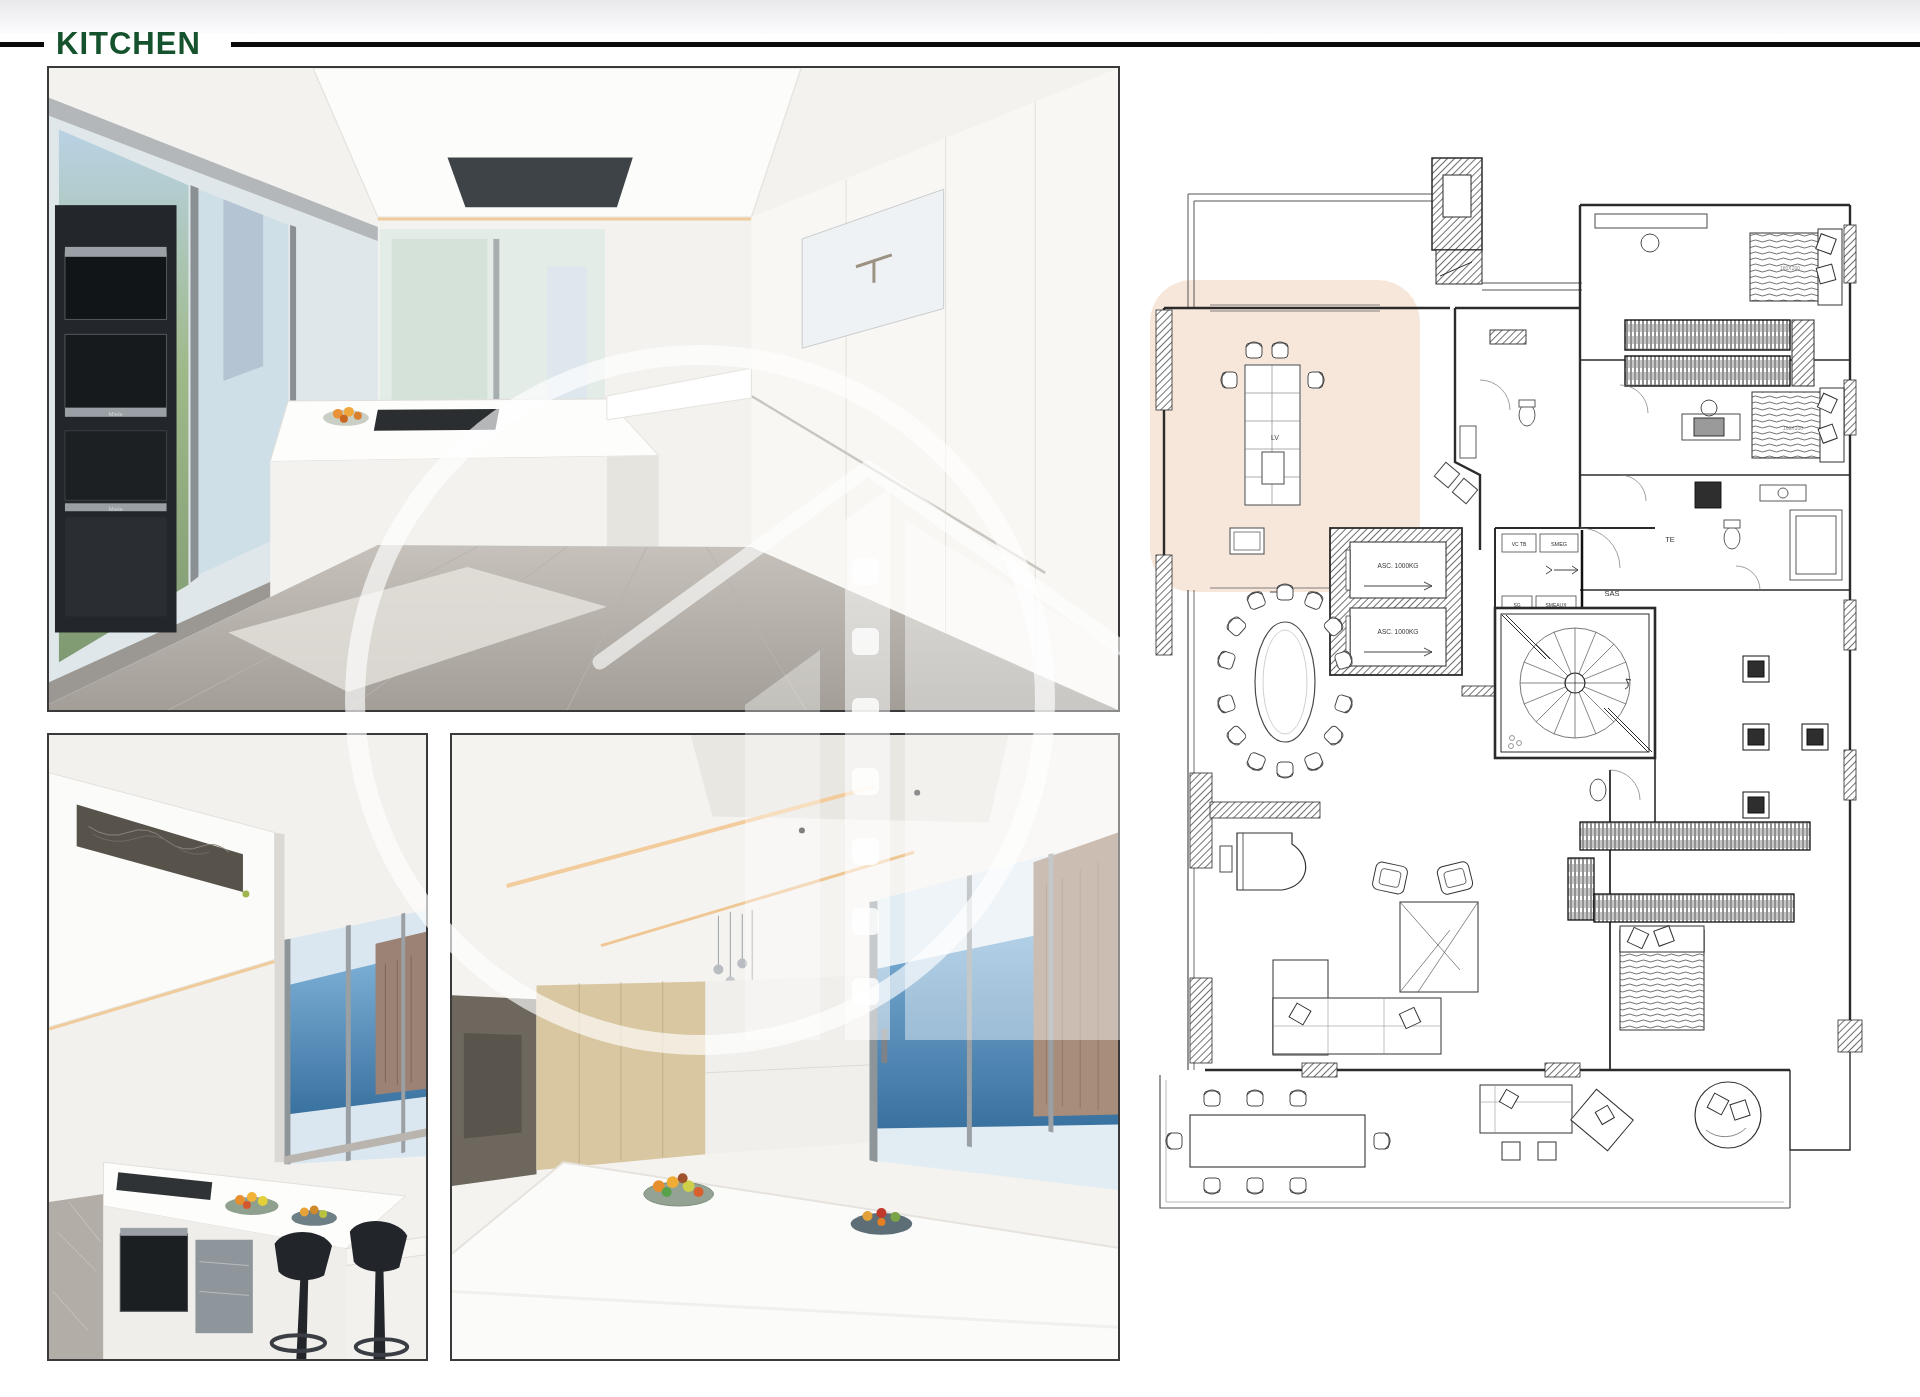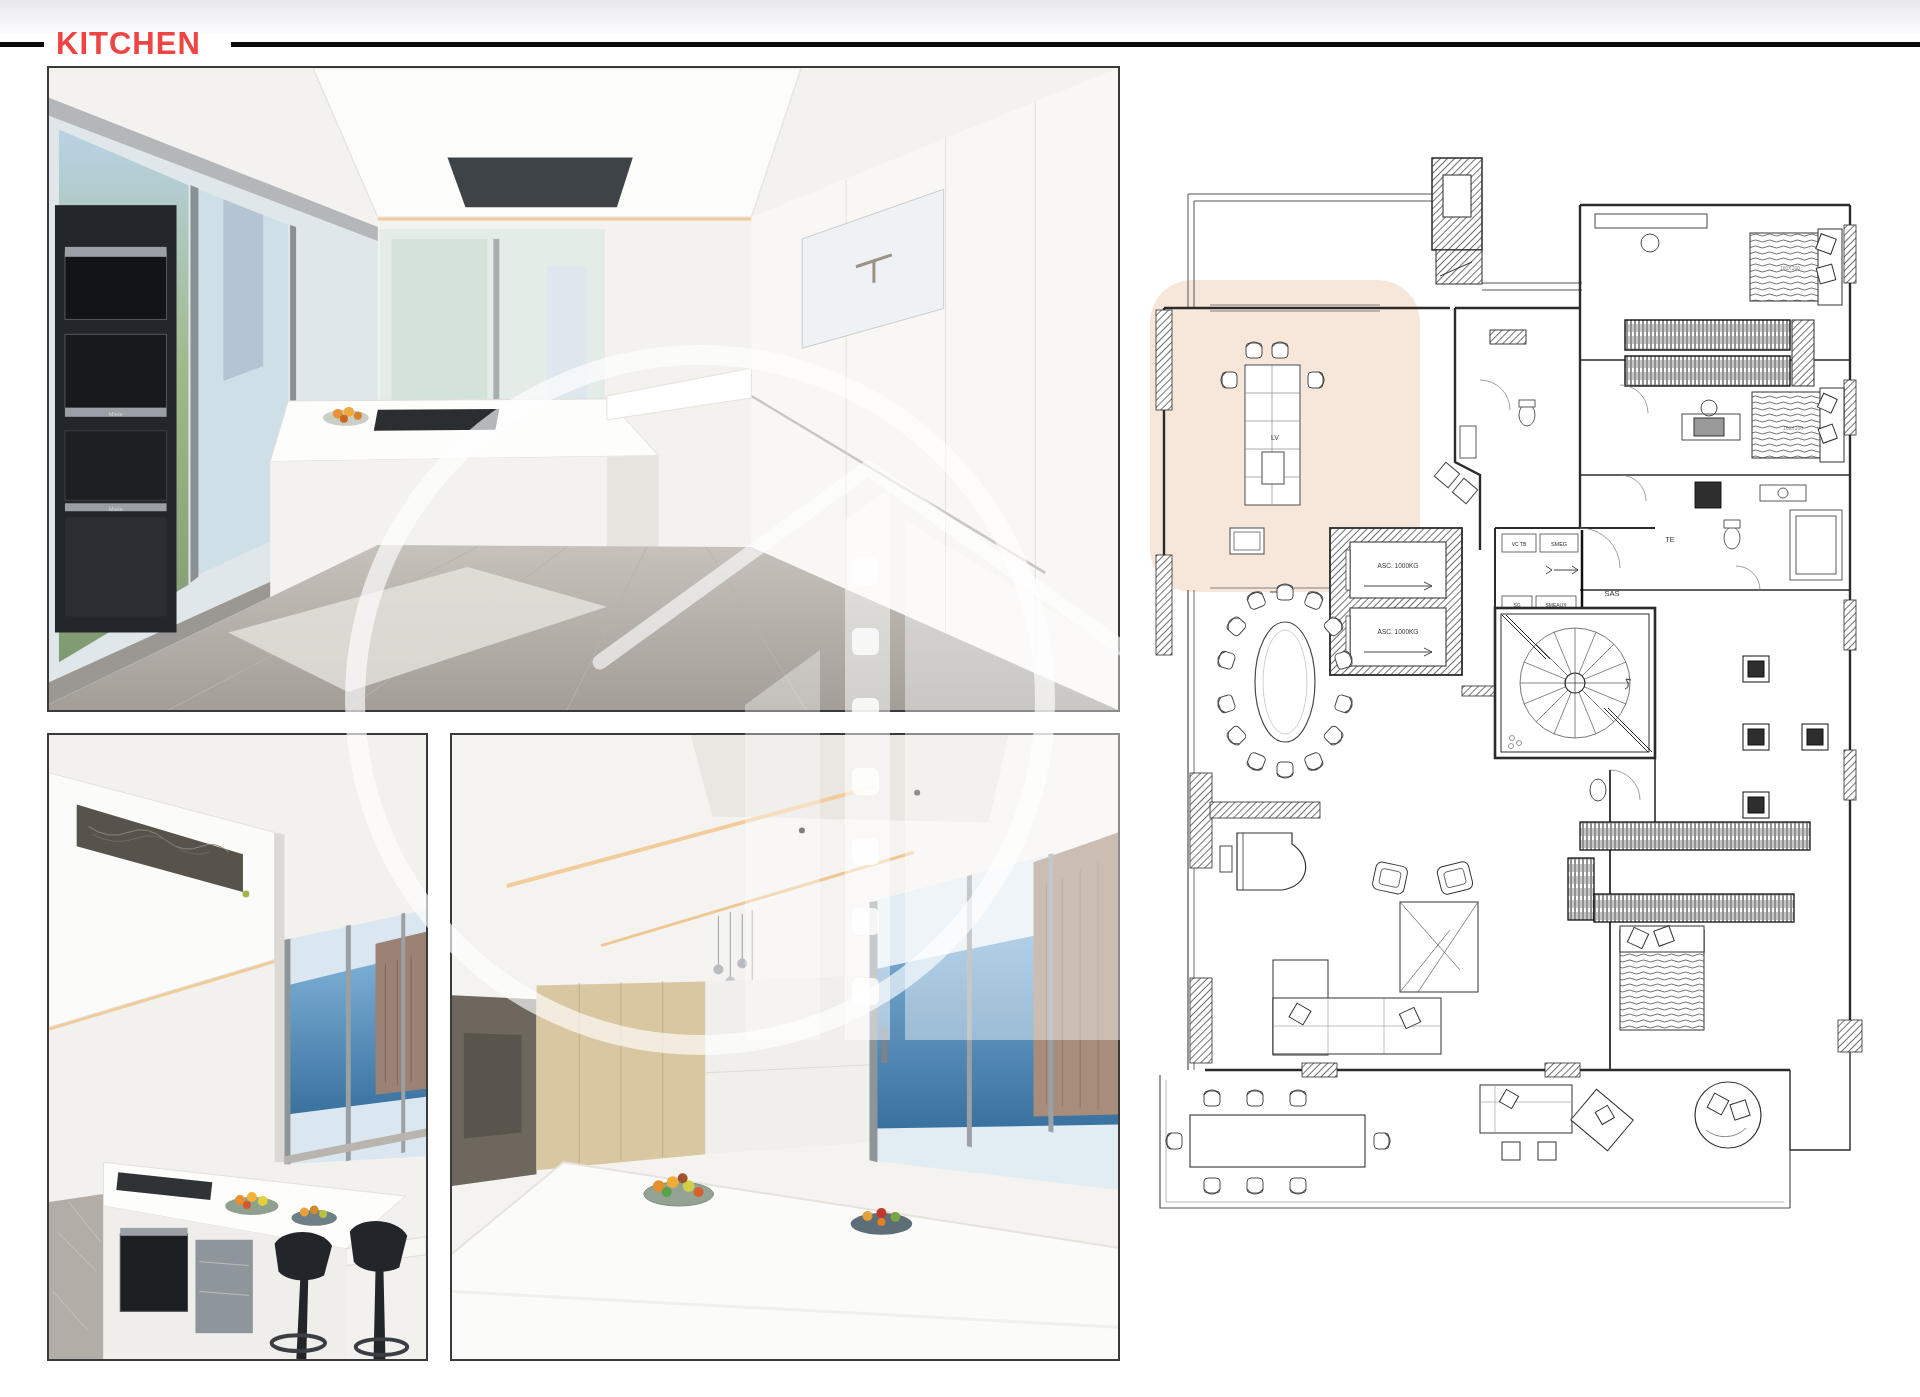--- a/index.html
+++ b/index.html
@@ -3,21 +3,21 @@
 <meta charset="utf-8">
 <style>
   html,body{margin:0;padding:0;background:#fff;font-family:"Liberation Sans",sans-serif;}
   .page{position:relative;width:1920px;height:1397px;background:#fff;overflow:hidden;}
   .topband{position:absolute;left:0;top:0;width:1920px;height:34px;
            background:linear-gradient(#e9e9ec,#fcfcfd);}
   .header{position:absolute;left:0;top:26px;width:1920px;height:36px;display:flex;align-items:center;}
   .rule{height:5px;background:#0a0a0a;}
   .rule-left{width:44px;}
   .rule-right{flex:1;}
-  .page-title{font-size:31px;font-weight:bold;color:#ef4444;letter-spacing:1px;
+  .page-title{font-size:31px;font-weight:bold;color:#14532d;letter-spacing:1px;
               margin:0 30px 0 12px;white-space:nowrap;}
   .photo{position:absolute;border:2px solid #3a3a3a;box-sizing:border-box;background:#f4f3f1;}
   .photo svg{display:block;width:100%;height:100%;}
   #photo-main{left:47px;top:66px;width:1073px;height:646px;}
   #photo-island{left:47px;top:733px;width:381px;height:628px;}
   #photo-counter{left:450px;top:733px;width:670px;height:628px;}
   #plan{position:absolute;left:1150px;top:130px;width:720px;height:1085px;}
   #plan svg{display:block;width:100%;height:100%;}
   #watermark{position:absolute;left:0;top:0;width:1920px;height:1397px;pointer-events:none;}
   text{font-family:"Liberation Sans",sans-serif;}

